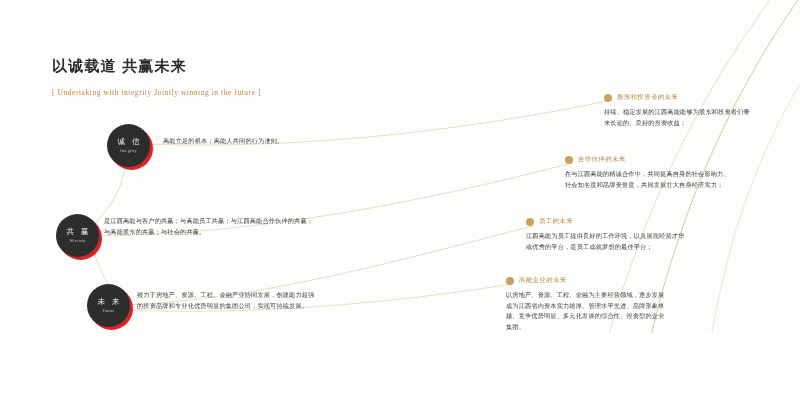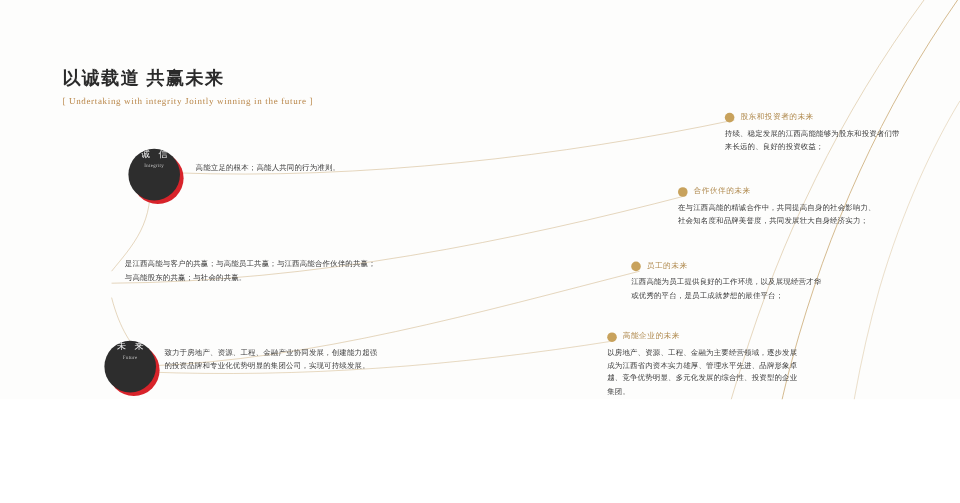--- a/index.html
+++ b/index.html
@@ -35,21 +35,21 @@
   }
   .title-cn {
     font-size: 15px;
     font-weight: bold;
     color: #2b2b2b;
     letter-spacing: 1.2px;
     line-height: 20px;
     white-space: nowrap;
   }
   .title-en {
-    margin-top: 4px;
+    margin-top: 12px;
     font-size: 7.5px;
     color: #b9874a;
     letter-spacing: 0.55px;
     white-space: nowrap;
     font-family: "Liberation Serif", "DejaVu Serif", serif;
   }
 
   
   .node {
     position: absolute;
@@ -72,21 +72,21 @@
     position: absolute;
     left: 0;
     top: 0;
     width: 43px;
     height: 43px;
     border-radius: 50%;
     background: #2d2d2d;
     display: flex;
     flex-direction: column;
     align-items: center;
-    justify-content: flex-start;
+    justify-content: center;
   }
   .node-cn {
     font-size: 7.5px;
     color: #f2f2f2;
     letter-spacing: 2.5px;
     text-indent: 2.5px;
     line-height: 10px;
   }
   .node-en {
     font-size: 4px;
@@ -185,20 +185,29 @@
     <div class="node-circle">
       <div class="shadow-ring"></div>
       <div class="disc">
         <div class="node-cn">诚 信</div>
         <div class="node-en">Integrity</div>
       </div>
     </div>
   </div>
   <div class="node-body" style="left:163px; top:136px; width:150px;">高能立足的根本；高能人共同的行为准则。</div>
 
+  <div class="node" style="left:56px; top:214px;">
+    <div class="node-circle">
+      <div class="shadow-ring"></div>
+      <div class="disc">
+        <div class="node-cn">共 赢</div>
+        <div class="node-en">Win-win</div>
+      </div>
+    </div>
+  </div>
   <div class="node-body" style="left:104px; top:216px; width:212px;">是江西高能与客户的共赢；与高能员工共赢；与江西高能合作伙伴的共赢；与高能股东的共赢；与社会的共赢。</div>
 
   <div class="node" style="left:87px; top:284px;">
     <div class="node-circle">
       <div class="shadow-ring"></div>
       <div class="disc">
         <div class="node-cn">未 来</div>
         <div class="node-en">Future</div>
       </div>
     </div>

